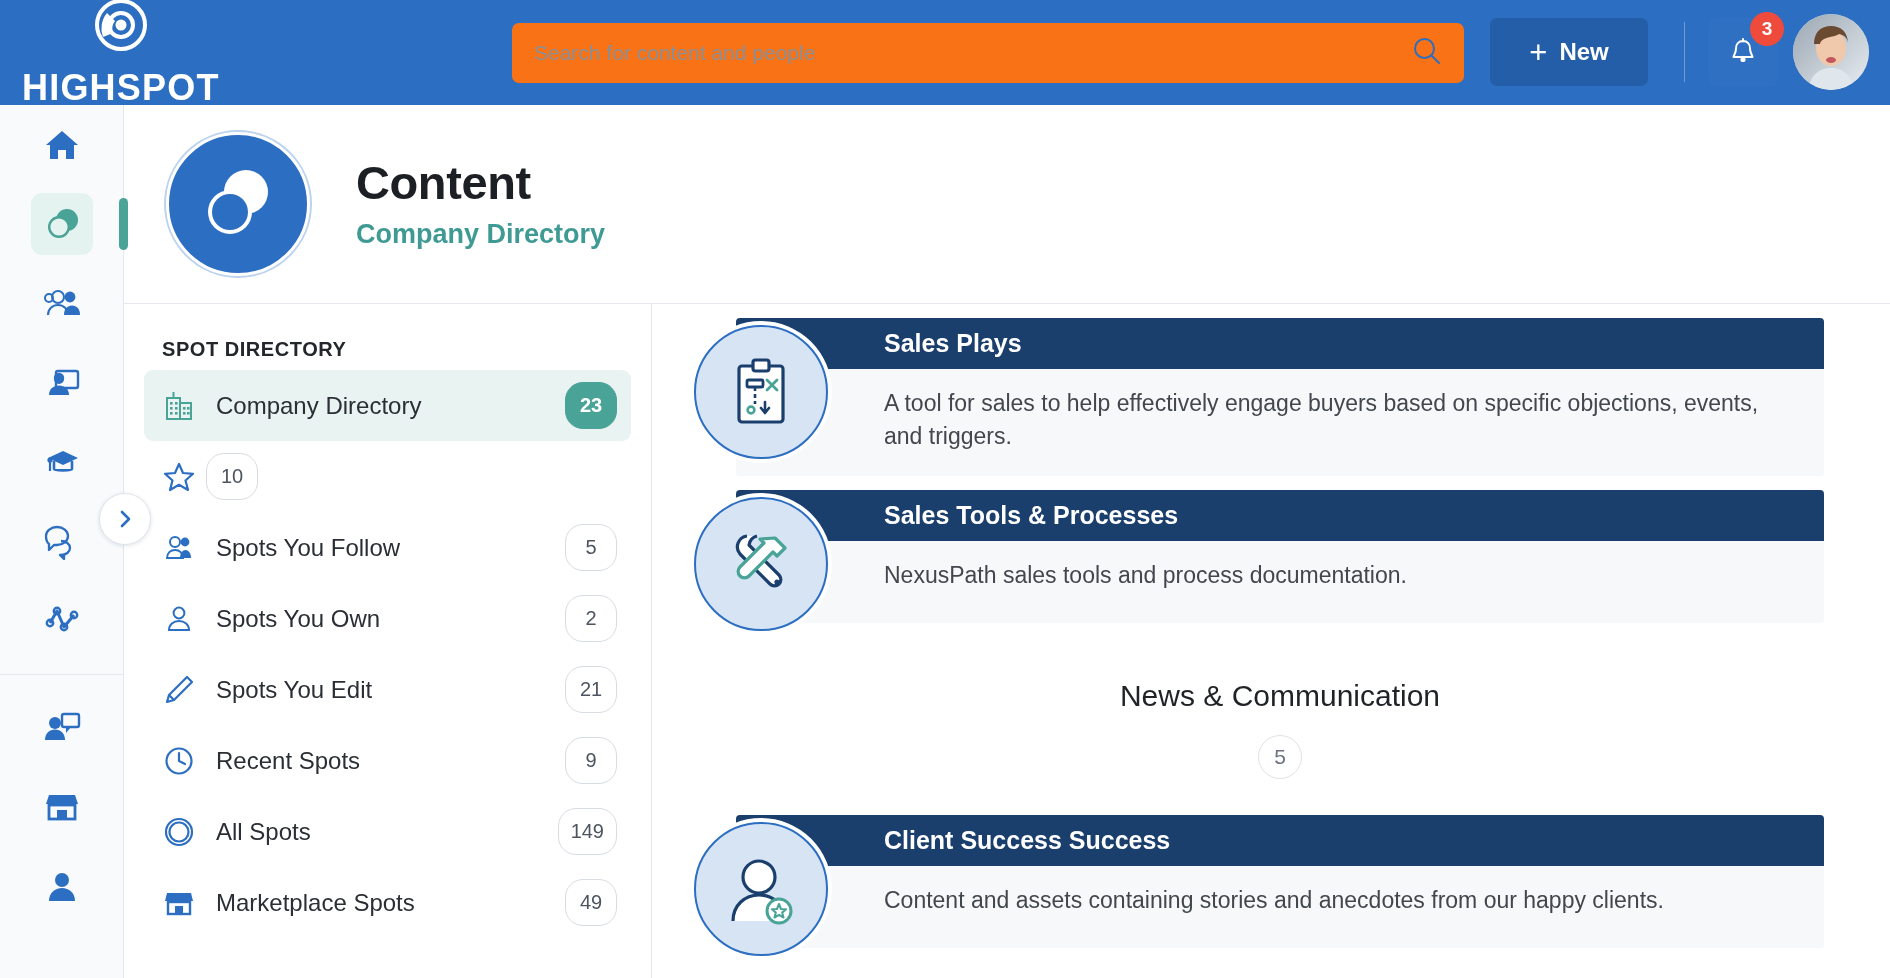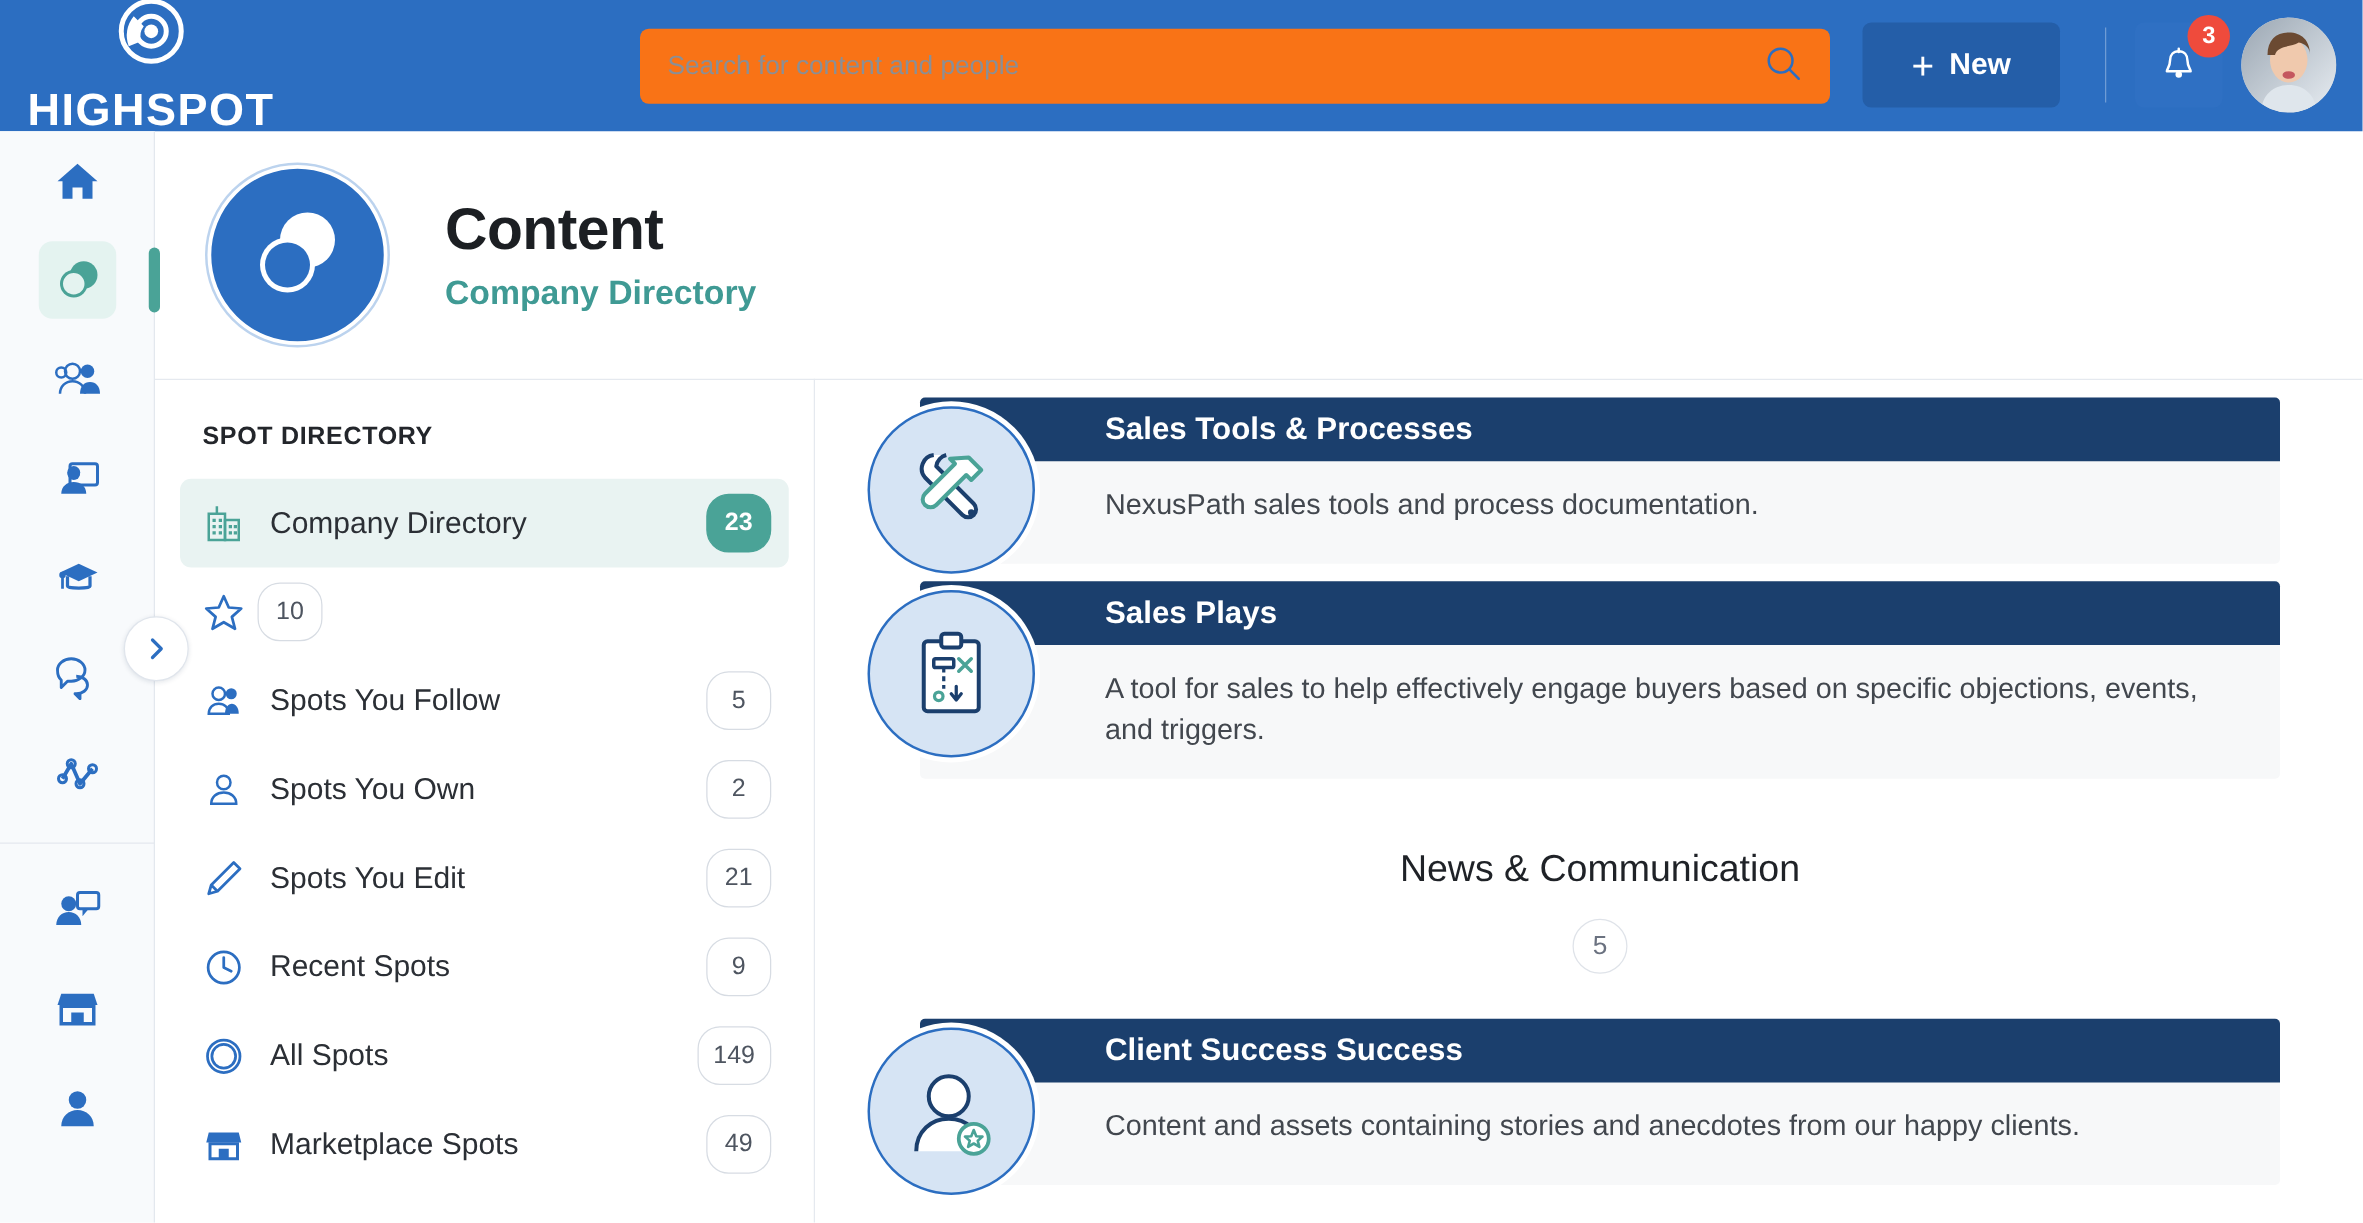--- a/index.html
+++ b/index.html
@@ -135,21 +135,21 @@
   
   .leftcol {
     position: absolute; left: 124px; top: 303px;
     width: 528px; height: 675px;
     border-top: 1px solid #e5e9ef; border-right: 1px solid #e5e9ef;
     background: #ffffff;
     padding: 0 20px;
   }
   .section-label {
     font-size: 20px; font-weight: 700; color: #23262b;
-    letter-spacing: .55px; margin: 34px 0 22px 18px;
+    letter-spacing: .55px; margin: 34px 0 9px 18px;
   }
   .spot-item {
     height: 71px; display: flex; align-items: center;
     border-radius: 9px; padding: 0 14px 0 18px; cursor: pointer;
   }
   .spot-item.active { background: #e9f3f2; }
   .spot-item .ico {
     width: 44px; display: flex; align-items: center; justify-content: flex-start;
   }
   .spot-item .lbl {
@@ -508,53 +508,53 @@
     <span class="lbl">Marketplace Spots</span>
     <span class="pill">49</span>
   </div>
 </div>
 
 <div class="maincol">
 
   <div class="card">
     <div class="card-icon">
       <svg width="80" height="80" viewBox="0 0 80 80">
-        <path d="M26 12 a11 11 0 0 0 -7 18 l30 30 a6 6 0 0 0 9 -9 L28 21 a11 11 0 0 1 8 -9" fill="#ffffff" stroke="#1b3f6d" stroke-width="3.2" stroke-linejoin="round"></path>
-        <path d="M54 14 l10 10 -8 8 -4 -4 -24 24 a6 6 0 0 1 -9 -9 l24 -24 -4 -4 z" fill="#ffffff" stroke="#4aa397" stroke-width="3.2" stroke-linejoin="round"></path>
-        <circle cx="56" cy="58" r="2.6" fill="#1b3f6d"></circle>
-      </svg>
-    </div>
-    <div class="card-head">
-      <span class="card-title">Sales Tools &amp; Processes</span>
-    </div>
-    <div class="card-body">
-      <div class="card-desc">NexusPath sales tools and process documentation.</div>
-    </div>
-  </div>
-
-  <div class="card">
-    <div class="card-icon">
-      <svg width="80" height="80" viewBox="0 0 80 80">
         <rect x="18" y="14" width="44" height="56" rx="3" fill="#ffffff" stroke="#1b3f6d" stroke-width="3.2"></rect>
         <rect x="32" y="8" width="16" height="11" rx="2.5" fill="#ffffff" stroke="#1b3f6d" stroke-width="3.2"></rect>
         <rect x="26" y="28" width="16" height="7" rx="1.5" fill="#ffffff" stroke="#1b3f6d" stroke-width="2.8"></rect>
         <line x1="34" y1="35" x2="34" y2="52" stroke="#1b3f6d" stroke-width="2.6" stroke-dasharray="4 3"></line>
         <path d="M46 28 L56 38 M56 28 L46 38" stroke="#4aa397" stroke-width="2.8" stroke-linecap="round"></path>
         <circle cx="30" cy="58" r="3.4" fill="none" stroke="#4aa397" stroke-width="2.6"></circle>
         <path d="M44 50 L44 60 M40 56 L44 61 L48 56" fill="none" stroke="#1b3f6d" stroke-width="2.6" stroke-linecap="round" stroke-linejoin="round"></path>
       </svg>
     </div>
     <div class="card-head">
       <span class="card-title">Sales Plays</span>
     </div>
     <div class="card-body">
       <div class="card-desc">A tool for sales to help effectively engage buyers based on specific objections, events, and triggers.</div>
     </div>
   </div>
 
+  <div class="card">
+    <div class="card-icon">
+      <svg width="80" height="80" viewBox="0 0 80 80">
+        <path d="M26 12 a11 11 0 0 0 -7 18 l30 30 a6 6 0 0 0 9 -9 L28 21 a11 11 0 0 1 8 -9" fill="#ffffff" stroke="#1b3f6d" stroke-width="3.2" stroke-linejoin="round"></path>
+        <path d="M54 14 l10 10 -8 8 -4 -4 -24 24 a6 6 0 0 1 -9 -9 l24 -24 -4 -4 z" fill="#ffffff" stroke="#4aa397" stroke-width="3.2" stroke-linejoin="round"></path>
+        <circle cx="56" cy="58" r="2.6" fill="#1b3f6d"></circle>
+      </svg>
+    </div>
+    <div class="card-head">
+      <span class="card-title">Sales Tools &amp; Processes</span>
+    </div>
+    <div class="card-body">
+      <div class="card-desc">NexusPath sales tools and process documentation.</div>
+    </div>
+  </div>
+
   <div class="group-divider">
     <div class="rule"></div>
     <div class="gtitle">News &amp; Communication</div>
     <div class="gcount">5</div>
     <div class="rule"></div>
   </div>
 
   <div class="card">
     <div class="card-icon">
       <svg width="80" height="80" viewBox="0 0 80 80">

